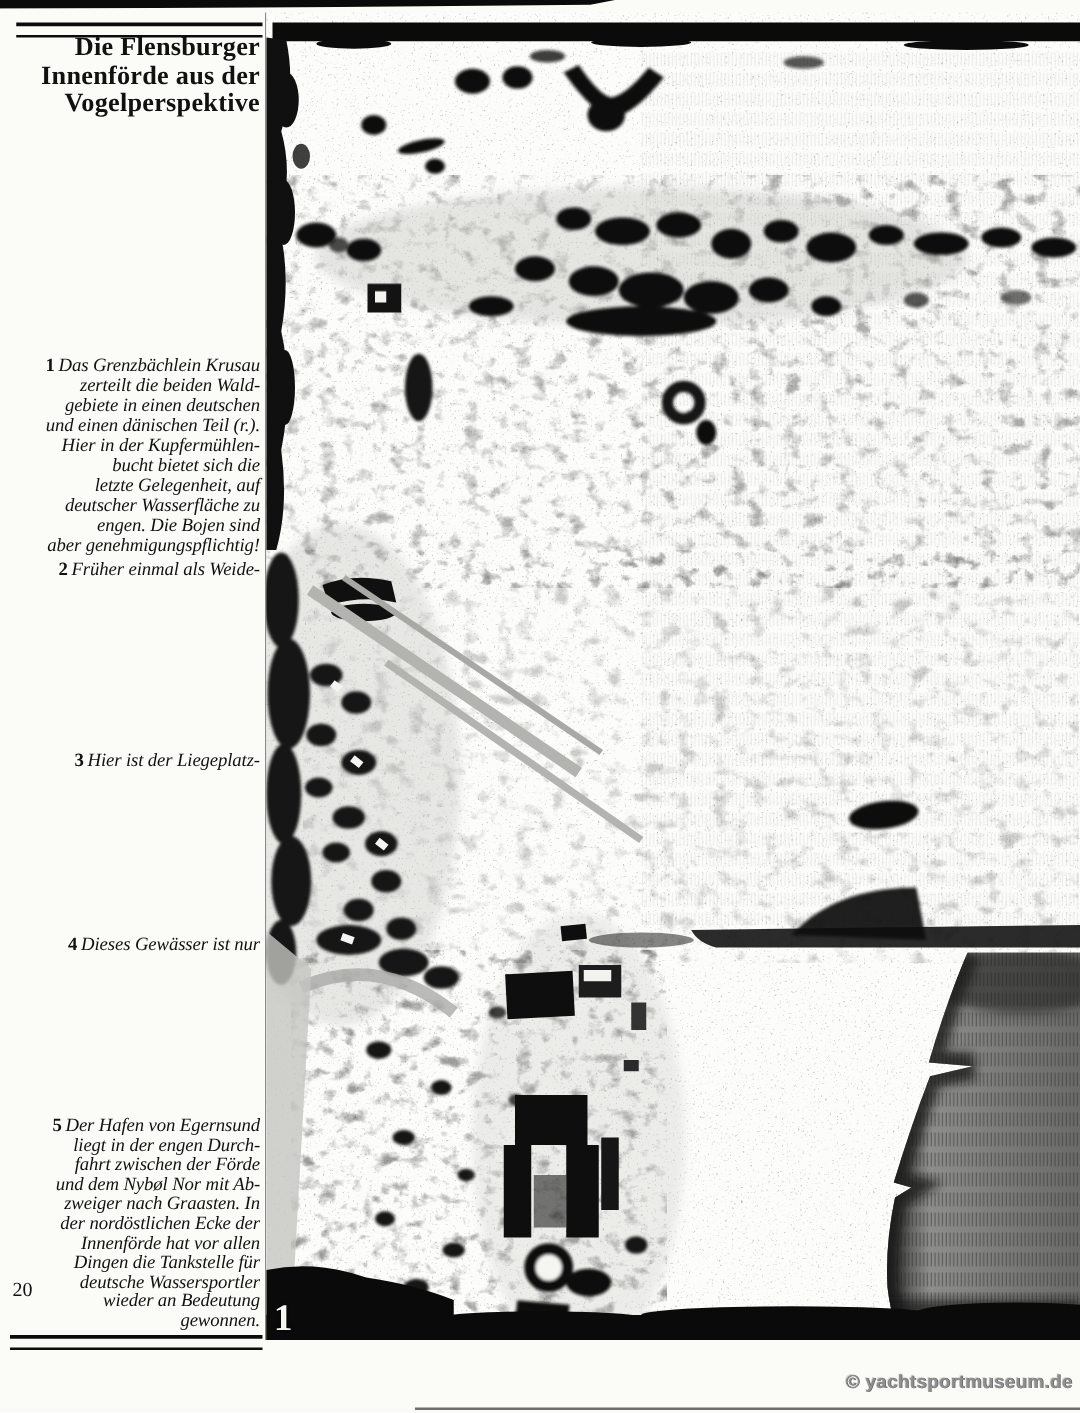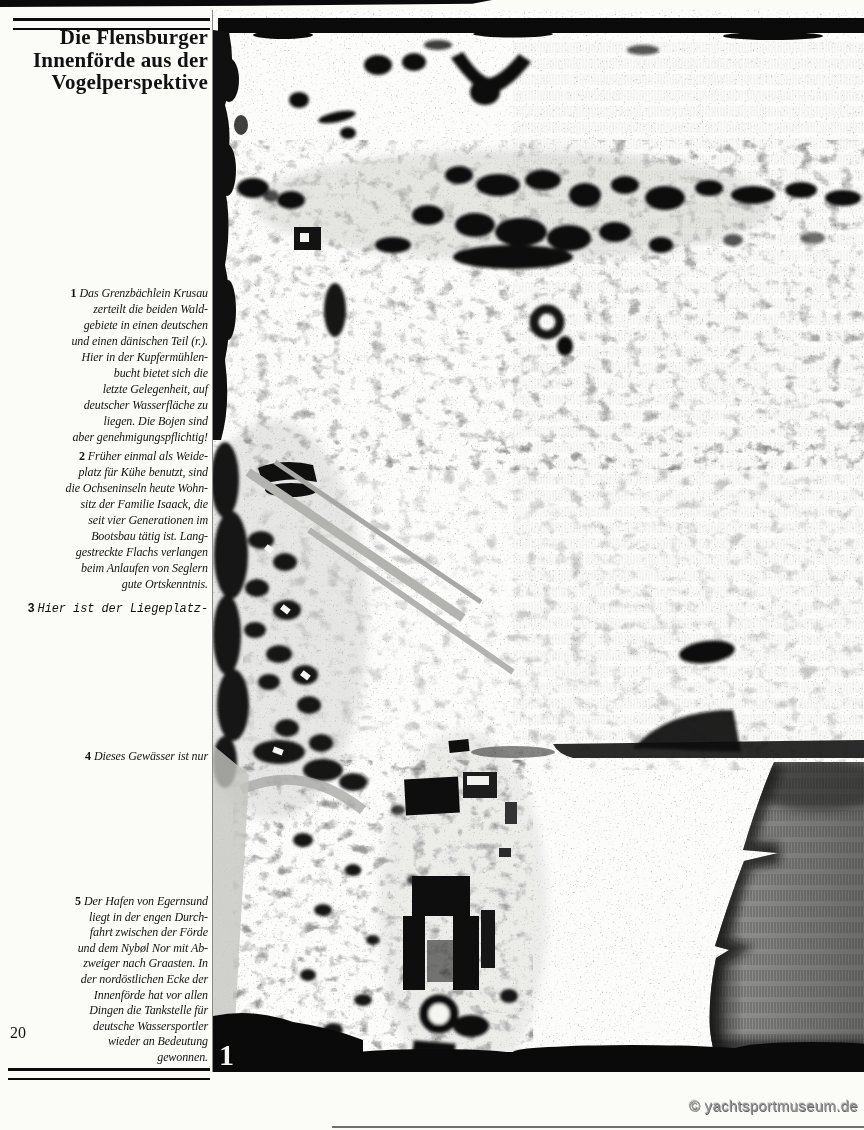--- a/index.html
+++ b/index.html
@@ -27,47 +27,47 @@
   }
   .rule-top{top:18px;}
   .rule-bottom{top:1068px;left:6px;width:202px;}
   .title{
     position:absolute;left:0;top:26px;width:206px;margin:0;
     font-size:21px;line-height:22.5px;font-weight:bold;
     text-align:right;white-space:pre-line;letter-spacing:.2px;
   }
   .para{
     position:absolute;left:0;width:206px;
-    font-style:italic;font-size:12px;line-height:16px;
+    font-style:italic;font-size:15px;line-height:16px;
     text-align:right;letter-spacing:-.1px;
   }
   .para-num{font-style:normal;font-weight:bold;margin-right:3px;}
   .para-rest{white-space:pre-line;}
-  .p1{top:285px;} .p2{top:448px;} .p3{top:601px;font-family:Liberation Mono, monospace;} .p4{top:748px;} .p5{top:894px;line-height:15.6px;}
+  .p1{top:285px;} .p2{top:448px;} .p3{top:601px;} .p4{top:748px;} .p5{top:894px;line-height:15.6px;}
   .page-number{
     position:absolute;left:8px;top:1024px;font-size:16px;font-style:normal;
   }
   
   .photo{
     position:absolute;left:212px;top:10px;width:652px;height:1062px;margin:0;
     border-left:1px solid #8a8a8a;background:#fcfcfa;
   }
   .photo svg{display:block;}
   .photo-label{
     position:absolute;left:6px;bottom:2px;
     color:#f6f6f2;font-weight:bold;font-size:30px;line-height:30px;
     text-shadow:0 0 2px #000;
   }
   .caption{
     position:absolute;left:215px;top:1076px;width:400px;
     font-family:"Liberation Sans", sans-serif;font-size:11.5px;color:#1f1f1f;
   }
   .watermark{
     position:absolute;right:6px;top:1097px;
-    font-family:"Liberation Sans", sans-serif;font-weight:normal;font-size:15px;
+    font-family:"Liberation Sans", sans-serif;font-weight:bold;font-size:15px;
     color:#8f8f8f;letter-spacing:.3px;
     text-shadow:.6px .6px 0 #5f5f5f,-.6px -.6px 0 #d8d8d6;
   }
 </style>
 </head>
 <body>
 
 <div class="page">
 
   <div class="top-smear"></div>
@@ -80,34 +80,26 @@
 
     <div class="para p1">
       <div><span class="para-num">1</span><span>Das Grenzbächlein Krusau</span></div>
       <div class="para-rest">zerteilt die beiden Wald-
 gebiete in einen deutschen
 und einen dänischen Teil (r.).
 Hier in der Kupfermühlen-
 bucht bietet sich die
 letzte Gelegenheit, auf
 deutscher Wasserfläche zu
-liegen. Die Bojen sind
+engen. Die Bojen sind
 aber genehmigungspflichtig!</div>
     </div>
 
     <div class="para p2">
       <div><span class="para-num">2</span><span>Früher einmal als Weide-</span></div>
-      <div class="para-rest">platz für Kühe benutzt, sind
-die Ochseninseln heute Wohn-
-sitz der Familie Isaack, die
-seit vier Generationen im
-Bootsbau tätig ist. Lang-
-gestreckte Flachs verlangen
-beim Anlaufen von Seglern
-gute Ortskenntnis.</div>
     </div>
 
     <div class="para p3">
       <div><span class="para-num">3</span><span>Hier ist der Liegeplatz-</span></div>
     </div>
 
     <div class="para p4">
       <div><span class="para-num">4</span><span>Dieses Gewässer ist nur</span></div>
     </div>
 

